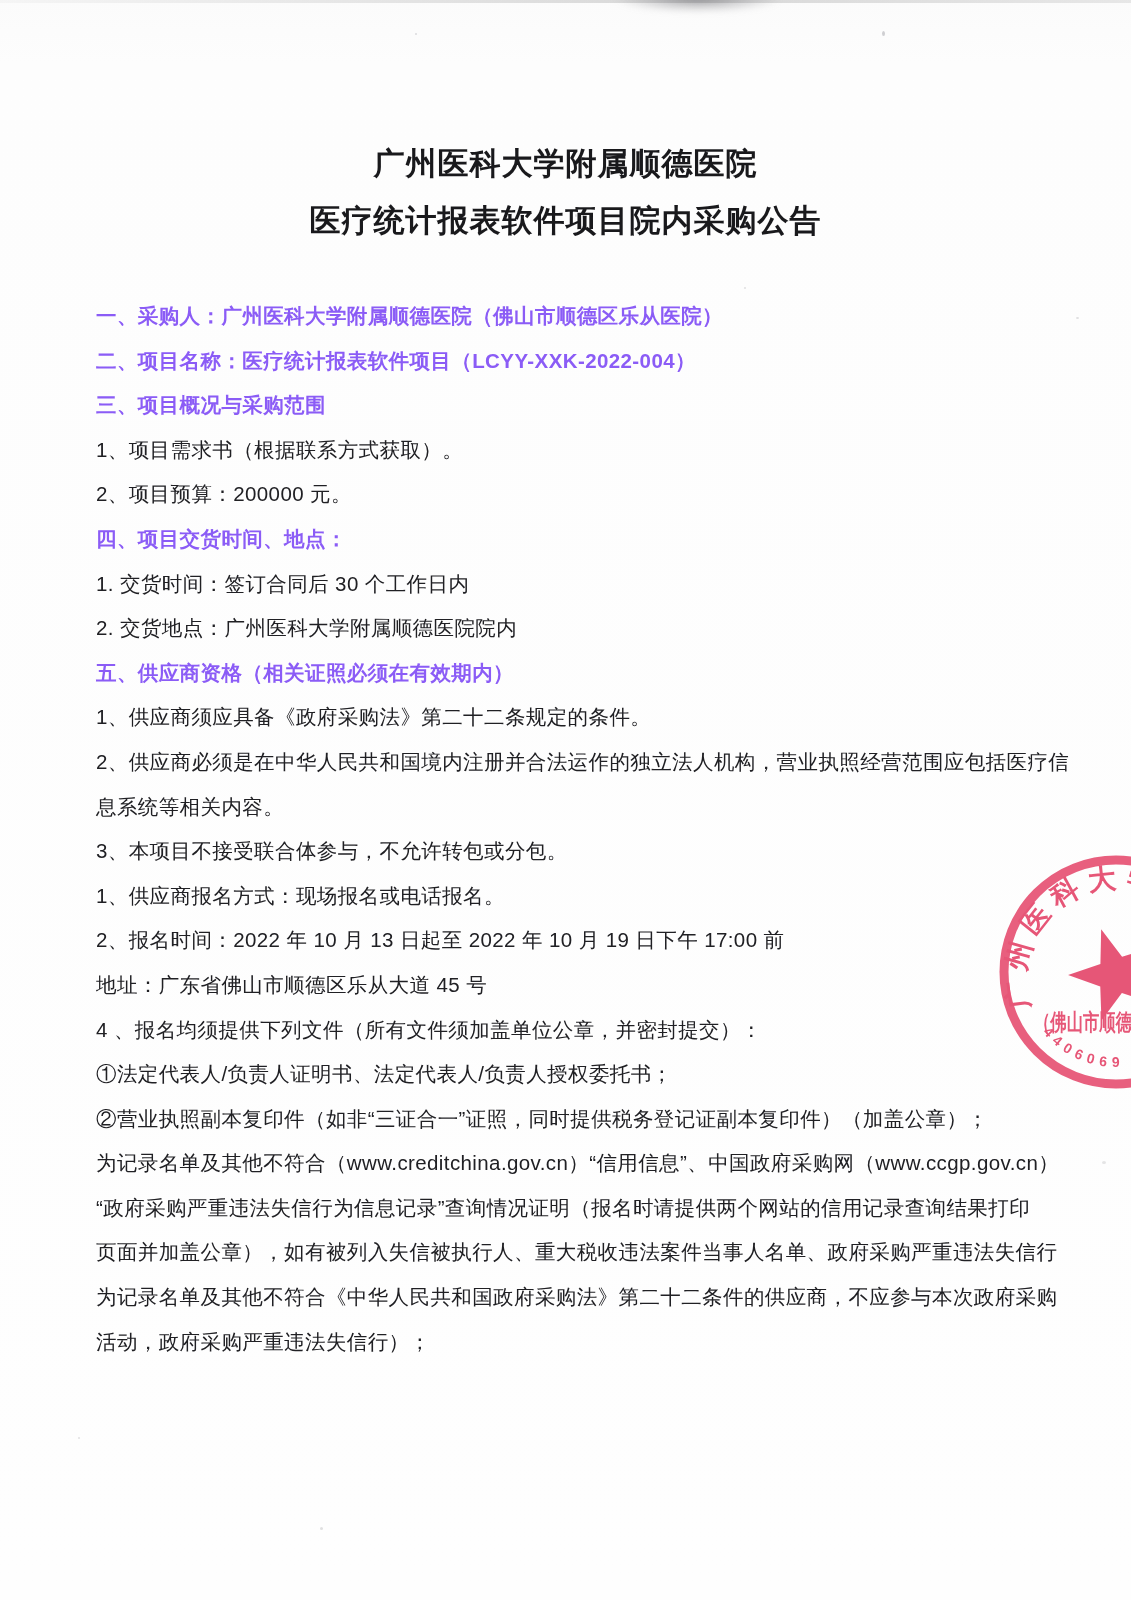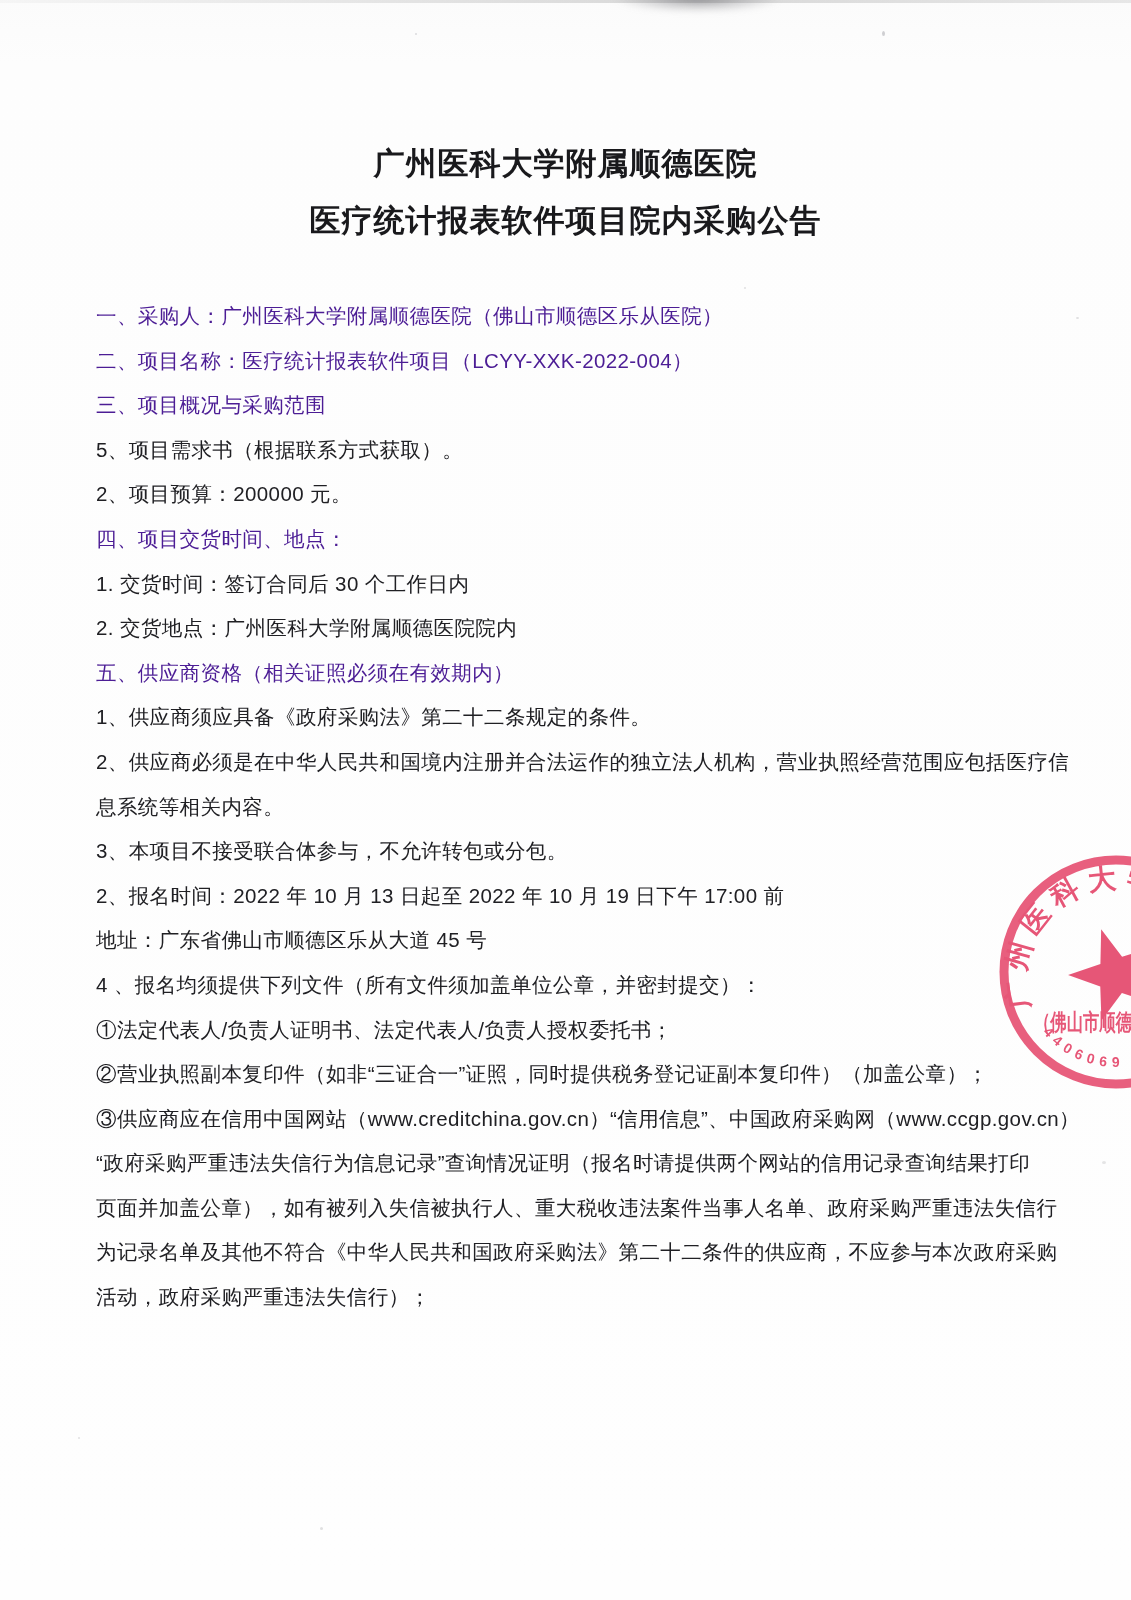--- a/index.html
+++ b/index.html
@@ -58,22 +58,22 @@
     font-family: "Liberation Sans", sans-serif;
   }
   .line {
     height: 44.6px;
     line-height: 44.6px;
     white-space: nowrap;
     letter-spacing: 0.4px;
     color: #202024;
   }
   .line.bold {
-    font-weight: normal;
-    color: #4c1d95;
+    font-weight: bold;
+    color: #8b5cf6;
   }
   
   .seal {
     position: absolute;
     left: 956px; top: 812px;
     width: 320px; height: 320px;
     opacity: 0.92;
   }
   .seal text { font-family: "Liberation Sans", sans-serif; }
 </style>
@@ -94,36 +94,37 @@
 
 <div class="title-block">
   <div>广州医科大学附属顺德医院</div>
   <div>医疗统计报表软件项目院内采购公告</div>
 </div>
 
 <div class="body-block" id="lines-container">
     <div class="line bold">一、采购人：广州医科大学附属顺德医院（佛山市顺德区乐从医院）</div>
     <div class="line bold">二、项目名称：医疗统计报表软件项目（LCYY-XXK-2022-004）</div>
     <div class="line bold">三、项目概况与采购范围</div>
-    <div class="line">5、项目需求书（根据联系方式获取）。</div>
+    <div class="line">1、项目需求书（根据联系方式获取）。</div>
     <div class="line">2、项目预算：200000 元。</div>
     <div class="line bold">四、项目交货时间、地点：</div>
     <div class="line">1. 交货时间：签订合同后 30 个工作日内</div>
     <div class="line">2. 交货地点：广州医科大学附属顺德医院院内</div>
     <div class="line bold">五、供应商资格（相关证照必须在有效期内）</div>
     <div class="line">1、供应商须应具备《政府采购法》第二十二条规定的条件。</div>
     <div class="line">2、供应商必须是在中华人民共和国境内注册并合法运作的独立法人机构，营业执照经营范围应包括医疗信</div>
     <div class="line">息系统等相关内容。</div>
     <div class="line">3、本项目不接受联合体参与，不允许转包或分包。</div>
+    <div class="line">1、供应商报名方式：现场报名或电话报名。</div>
     <div class="line">2、报名时间：2022 年 10 月 13 日起至 2022 年 10 月 19 日下午 17:00 前</div>
     <div class="line">地址：广东省佛山市顺德区乐从大道 45 号</div>
     <div class="line">4 、报名均须提供下列文件（所有文件须加盖单位公章，并密封提交）：</div>
     <div class="line">①法定代表人/负责人证明书、法定代表人/负责人授权委托书；</div>
     <div class="line">②营业执照副本复印件（如非“三证合一”证照，同时提供税务登记证副本复印件）（加盖公章）；</div>
-    <div class="line">③供应商应在信用中国网站（www.creditchina.gov.cn）“信用信息”、中国政府采购网（www.ccgp.gov.cn）</div>
+    <div class="line">为记录名单及其他不符合（www.creditchina.gov.cn）“信用信息”、中国政府采购网（www.ccgp.gov.cn）</div>
     <div class="line">“政府采购严重违法失信行为信息记录”查询情况证明（报名时请提供两个网站的信用记录查询结果打印</div>
     <div class="line">页面并加盖公章），如有被列入失信被执行人、重大税收违法案件当事人名单、政府采购严重违法失信行</div>
     <div class="line">为记录名单及其他不符合《中华人民共和国政府采购法》第二十二条件的供应商，不应参与本次政府采购</div>
     <div class="line">活动，政府采购严重违法失信行）；</div>
   </div>
 
 <svg class="seal" viewBox="0 0 320 320" aria-hidden="true">
   <defs>
     <path id="seal-ring-textpath" d="M 76.1 198.5 A 90 90 0 1 1 243.9 198.5" fill="none"></path>
     <path id="seal-serial-path" d="M 82.2 214.5 A 95 95 0 0 0 237.8 214.5" fill="none"></path>

